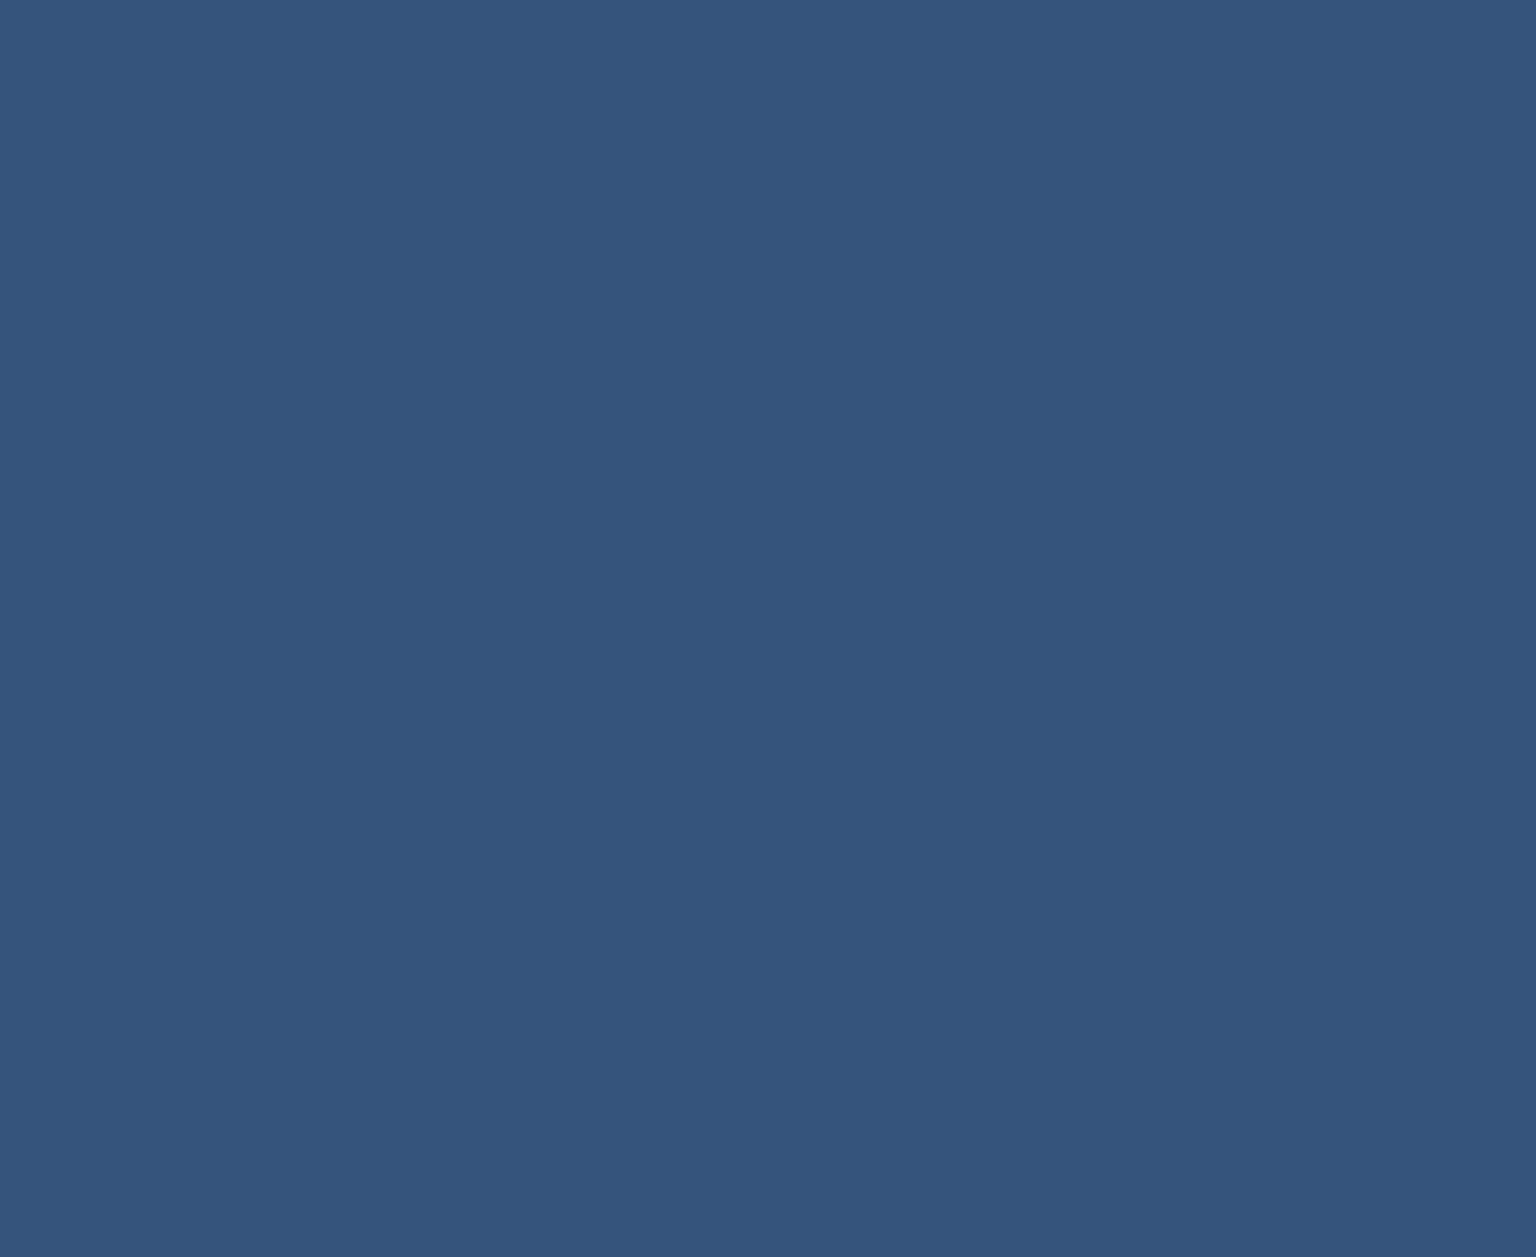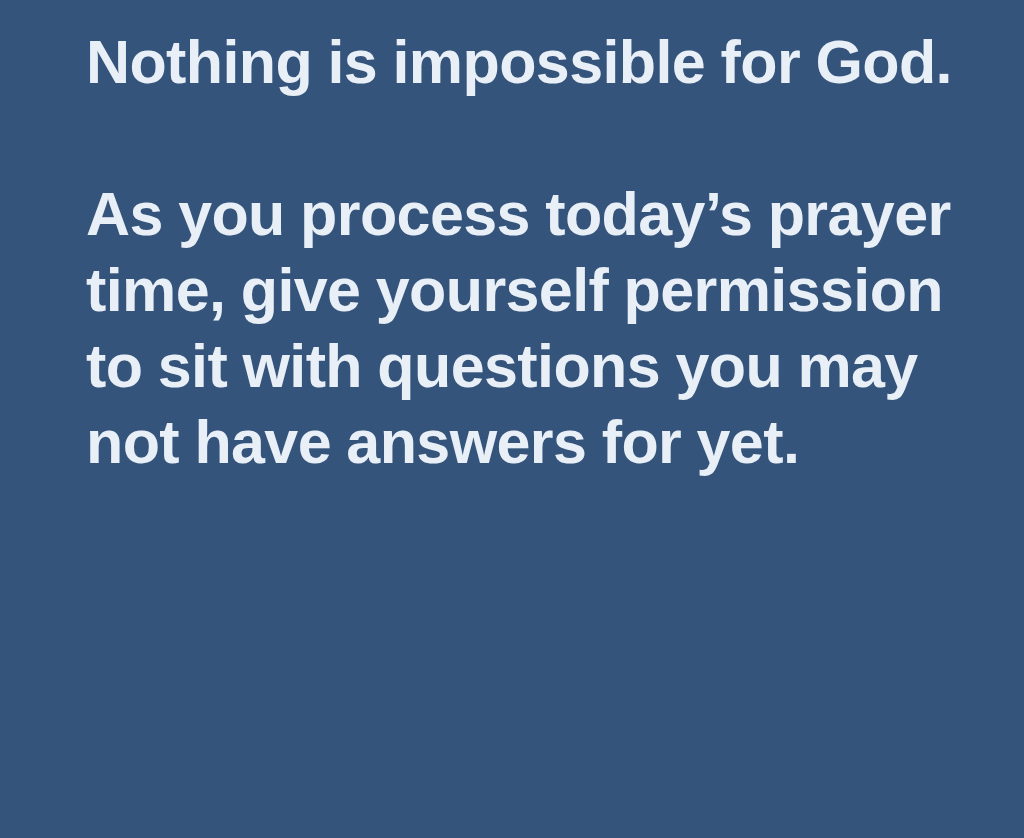--- a/index.html
+++ b/index.html
@@ -49,23 +49,21 @@
   .para-gap {
     height: 76px;
   }
 </style>
 </head>
 <body>
 
 <div id="text-card">
   <div class="copy-block">
 
-    <p class="paragraph">Nothing is impossible for God.</p>
 
     <div class="para-gap"></div>
 
-    <p class="paragraph">As you process today’s prayer time, give yourself permission to sit with questions you may not have answers for yet.</p>
 
     <div class="para-gap"></div>
 
 
   </div>
 </div>
 
 </body></html>

